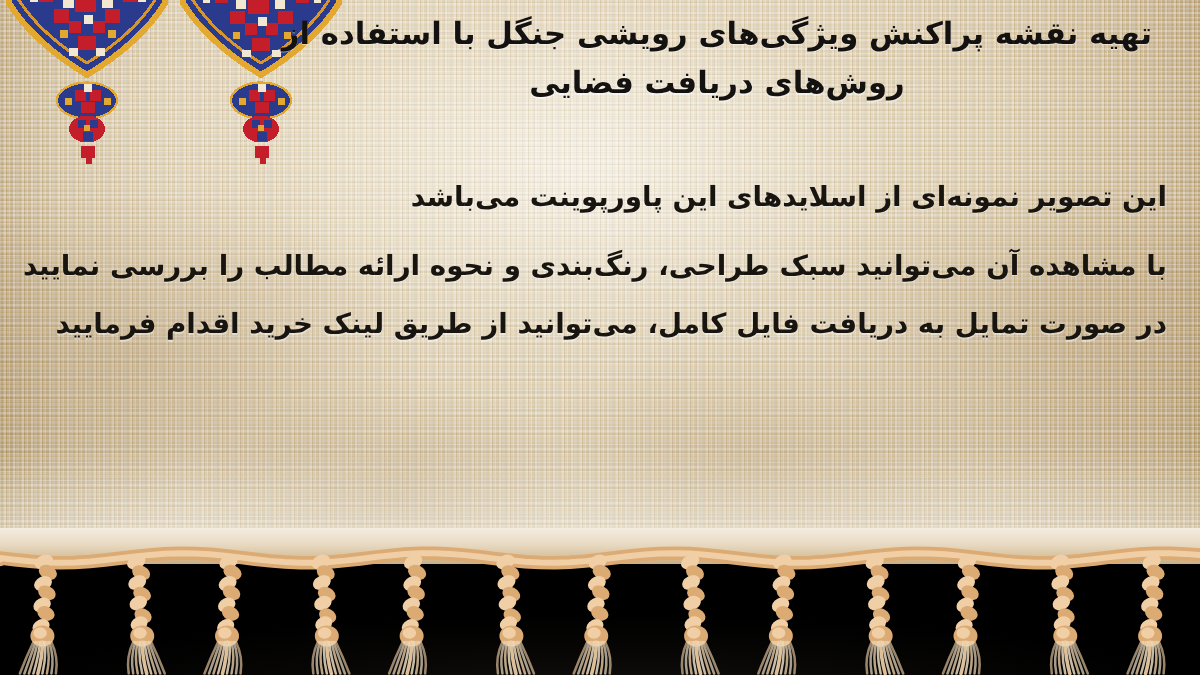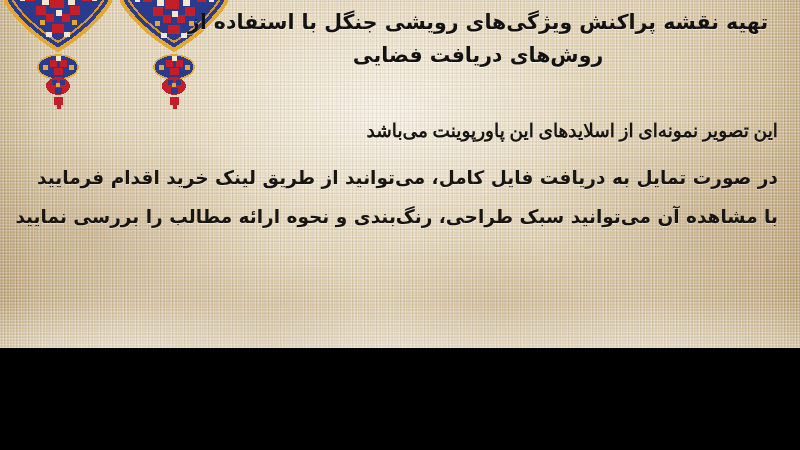--- a/index.html
+++ b/index.html
@@ -3,21 +3,21 @@
 <meta charset="utf-8">
 <title>Persian Carpet Slide</title>
 <style>
   html,body{margin:0;padding:0;}
   body{
     width:800px;height:450px;overflow:hidden;
     font-family:"DejaVu Sans","Liberation Sans",sans-serif;
     background:#000;
   }
   #slide{
-    position:relative;width:800px;height:348px;overflow:hidden;
+    position:relative;width:800px;height:450px;overflow:hidden;
     background:#ffffff;
   }
 
   
   .fabric{
     position:absolute;left:0;top:0;width:800px;height:378px;
     background-color:#e2d7c2;
     background-image:
       
       radial-gradient(ellipse 300px 160px at 48% 30%, rgba(255,253,246,.55), rgba(255,253,246,0) 70%),
@@ -75,21 +75,21 @@
   }
   .body-block{
     position:absolute;top:112px;right:22px;width:756px;
     text-align:right;color:#18140f;
   }
   .body-line{
     font-size:18.5px;line-height:39px;font-weight:700;
     text-shadow:0 1px 0 rgba(255,255,255,.40);
     white-space:nowrap;
   }
-  .body-line.first{margin-bottom:7px;font-family:Liberation Serif, serif;}
+  .body-line.first{margin-bottom:7px;}
 
   
   .fringe{
     position:absolute;left:0;top:352px;width:800px;height:98px;
   }
   .black-field{
     position:absolute;left:0;top:0;width:800px;height:98px;
     background:
       radial-gradient(ellipse 420px 60px at 50% 120%, #151210 0%, #070605 60%, #000 100%),
       #000;
@@ -248,22 +248,22 @@
     </svg>
   </div>
 
   <div class="title">
     <div>تهیه نقشه پراکنش ویژگی‌های رویشی جنگل با استفاده از</div>
     <div>روش‌های دریافت فضایی</div>
   </div>
 
   <div class="body-block">
     <div class="body-line first">این تصویر نمونه‌ای از اسلایدهای این پاورپوینت می‌باشد</div>
+    <div class="body-line">با مشاهده آن می‌توانید سبک طراحی، رنگ‌بندی و نحوه ارائه مطالب را بررسی نمایید</div>
     <div class="body-line">در صورت تمایل به دریافت فایل کامل، می‌توانید از طریق لینک خرید اقدام فرمایید</div>
-    <div class="body-line">با مشاهده آن می‌توانید سبک طراحی، رنگ‌بندی و نحوه ارائه مطالب را بررسی نمایید</div>
   </div>
 
   <div class="fringe">
     <div class="black-field"></div>
     <div class="rug-edge"></div>
     <svg id="tassels" width="800" height="98" viewBox="0 0 800 98" style="position:absolute;left:0;top:0;">
         <path d="M0 21 L0 20 L10 21.200648473736333 L20 22.225864939993706 L30 22.925850530318716 L40 23.198327284089864 L50 23.003482429333467 L60 22.369785601221327 L70 21.38982901897545 L80 20.206798431152723 L90 18.99355161875285 L100 17.927361387699126 L110 17.164013462689255 L120 16.815043952600004 L130 16.931442321077956 L140 17.496201092666276 L150 18.42680088953843 L160 19.58726769923702 L170 20.80804063321604 L180 21.910747210962985 L190 22.734266144418903 L200 23.158269475106902 L210 23.12080421919576 L220 22.627344589328878 L230 21.749992133437246 L240 20.616940661758 L250 19.39374528771673 L260 18.259132445154016 L270 17.378885386234224 L280 16.88162086432163 L290 16.839996376789898 L300 17.260093859832438 L310 18.080531030125584 L320 19.18143021910663 L330 20.40193422420579 L340 21.56370985928713 L350 22.497004997595173 L360 23.065451798529402 L370 23.185992010141554 L380 22.841012974132692 L390 22.080921088502773 L400 21.016776707952925 L410 19.80406662900266 L420 18.619985233100003 L430 17.63754383941587 L440 17.000291263190167 L450 16.801339269576356 L460 17.06975760579446 L470 17.766326493035802 L480 18.789267200132006 L490 19.98911337976881 L500 21.190550251172258 L510 22.218030610626993 L520 22.92142480232841 L530 23.19795681997784 L540 23.007221359233807 L550 22.377087613709346 L560 21.399627185022844 L570 20.217661097801194 L580 19.003891594198638 L590 17.93566785283953 L600 17.169072723519324 L610 16.8161167783597 L620 16.928371956496424 L630 17.489436162161077 L640 18.417329846736884 L650 19.576474399687125 L660 20.797502133190957 L670 21.902003336861252 L680 22.728594501984716 L690 23.15649877285878 L700 23.123193182195056 L710 22.633544155727833 L720 21.75909645743447 L730 20.627619470696263 L740 19.404438254047623 L750 18.268277172730475 L760 17.385145698855077 L770 16.884082040288938 L780 16.83829880290284 L790 17.254485576047223 L800 18.071831487351016" fill="none" stroke="#dcaa73" stroke-width="9" stroke-linecap="round"></path>
         <path d="M0 21 L0 20 L10 21.200648473736333 L20 22.225864939993706 L30 22.925850530318716 L40 23.198327284089864 L50 23.003482429333467 L60 22.369785601221327 L70 21.38982901897545 L80 20.206798431152723 L90 18.99355161875285 L100 17.927361387699126 L110 17.164013462689255 L120 16.815043952600004 L130 16.931442321077956 L140 17.496201092666276 L150 18.42680088953843 L160 19.58726769923702 L170 20.80804063321604 L180 21.910747210962985 L190 22.734266144418903 L200 23.158269475106902 L210 23.12080421919576 L220 22.627344589328878 L230 21.749992133437246 L240 20.616940661758 L250 19.39374528771673 L260 18.259132445154016 L270 17.378885386234224 L280 16.88162086432163 L290 16.839996376789898 L300 17.260093859832438 L310 18.080531030125584 L320 19.18143021910663 L330 20.40193422420579 L340 21.56370985928713 L350 22.497004997595173 L360 23.065451798529402 L370 23.185992010141554 L380 22.841012974132692 L390 22.080921088502773 L400 21.016776707952925 L410 19.80406662900266 L420 18.619985233100003 L430 17.63754383941587 L440 17.000291263190167 L450 16.801339269576356 L460 17.06975760579446 L470 17.766326493035802 L480 18.789267200132006 L490 19.98911337976881 L500 21.190550251172258 L510 22.218030610626993 L520 22.92142480232841 L530 23.19795681997784 L540 23.007221359233807 L550 22.377087613709346 L560 21.399627185022844 L570 20.217661097801194 L580 19.003891594198638 L590 17.93566785283953 L600 17.169072723519324 L610 16.8161167783597 L620 16.928371956496424 L630 17.489436162161077 L640 18.417329846736884 L650 19.576474399687125 L660 20.797502133190957 L670 21.902003336861252 L680 22.728594501984716 L690 23.15649877285878 L700 23.123193182195056 L710 22.633544155727833 L720 21.75909645743447 L730 20.627619470696263 L740 19.404438254047623 L750 18.268277172730475 L760 17.385145698855077 L770 16.884082040288938 L780 16.83829880290284 L790 17.254485576047223 L800 18.071831487351016" fill="none" stroke="#f0cfa6" stroke-width="4" stroke-linecap="round"></path>
         <g>
           <ellipse cx="29.16923076923077" cy="22" rx="6.4" ry="4.6" fill="#f0cfa6" transform="rotate(-26 30.76923076923077 22)"></ellipse>

